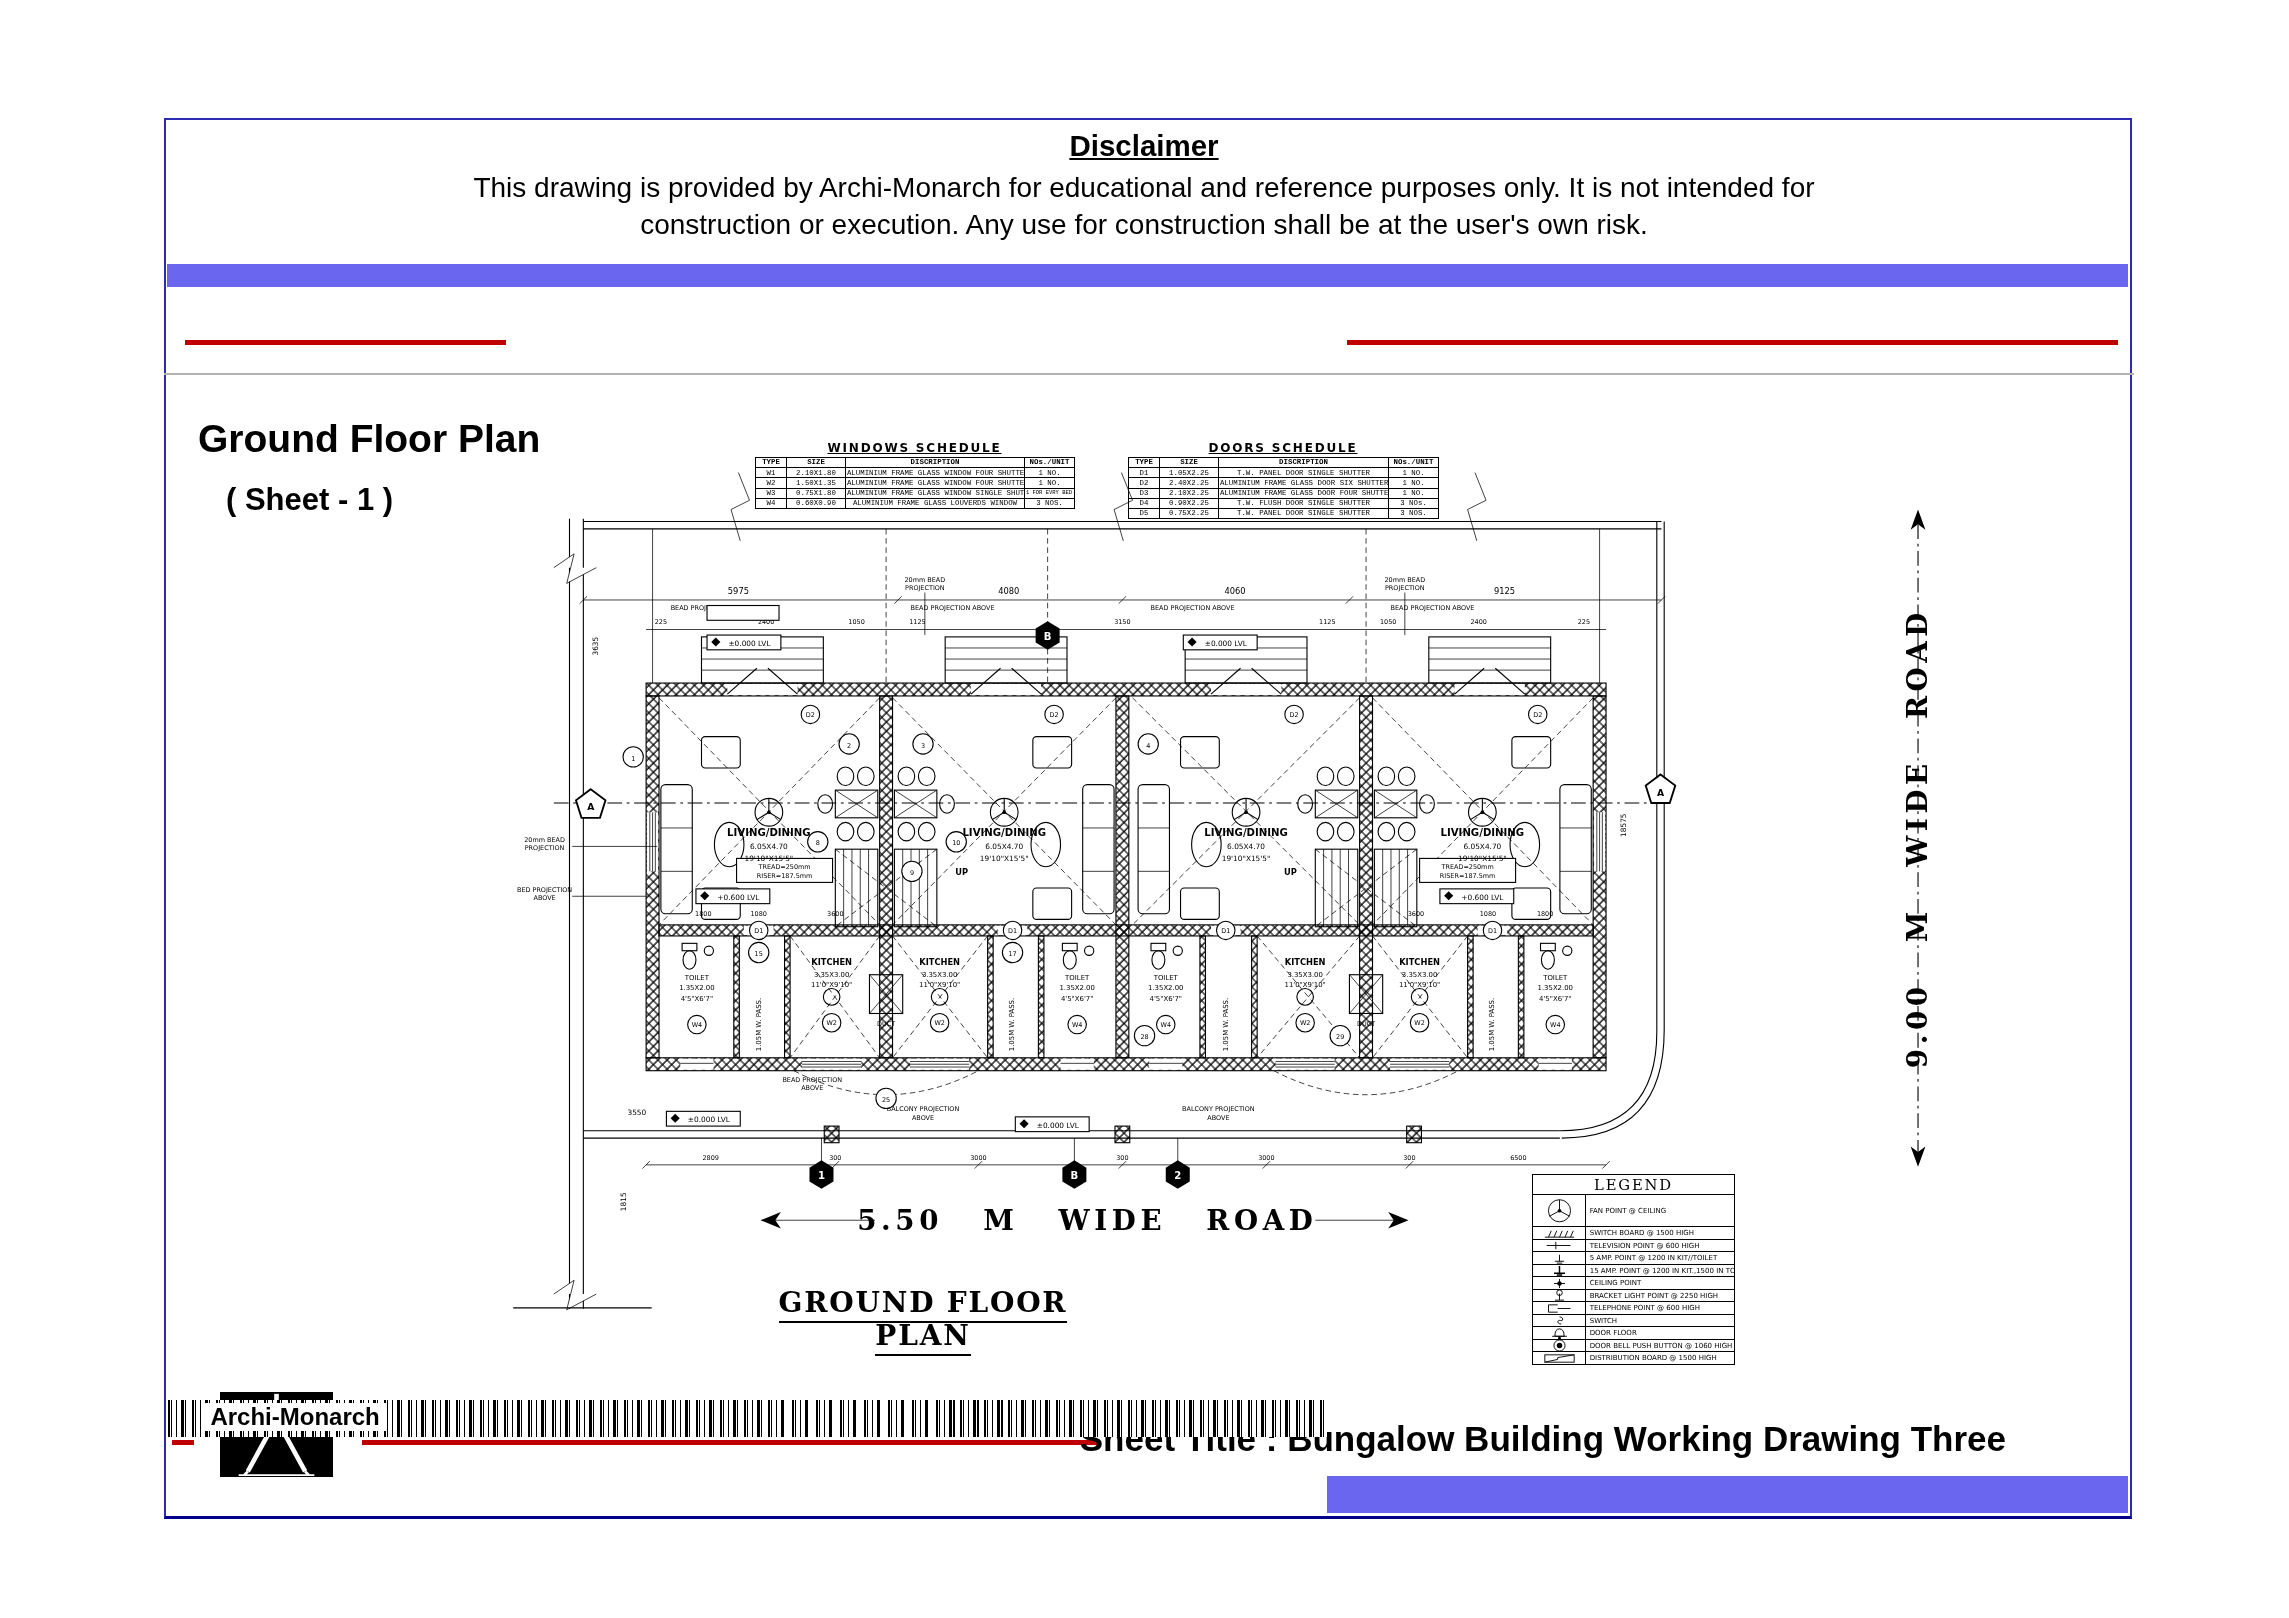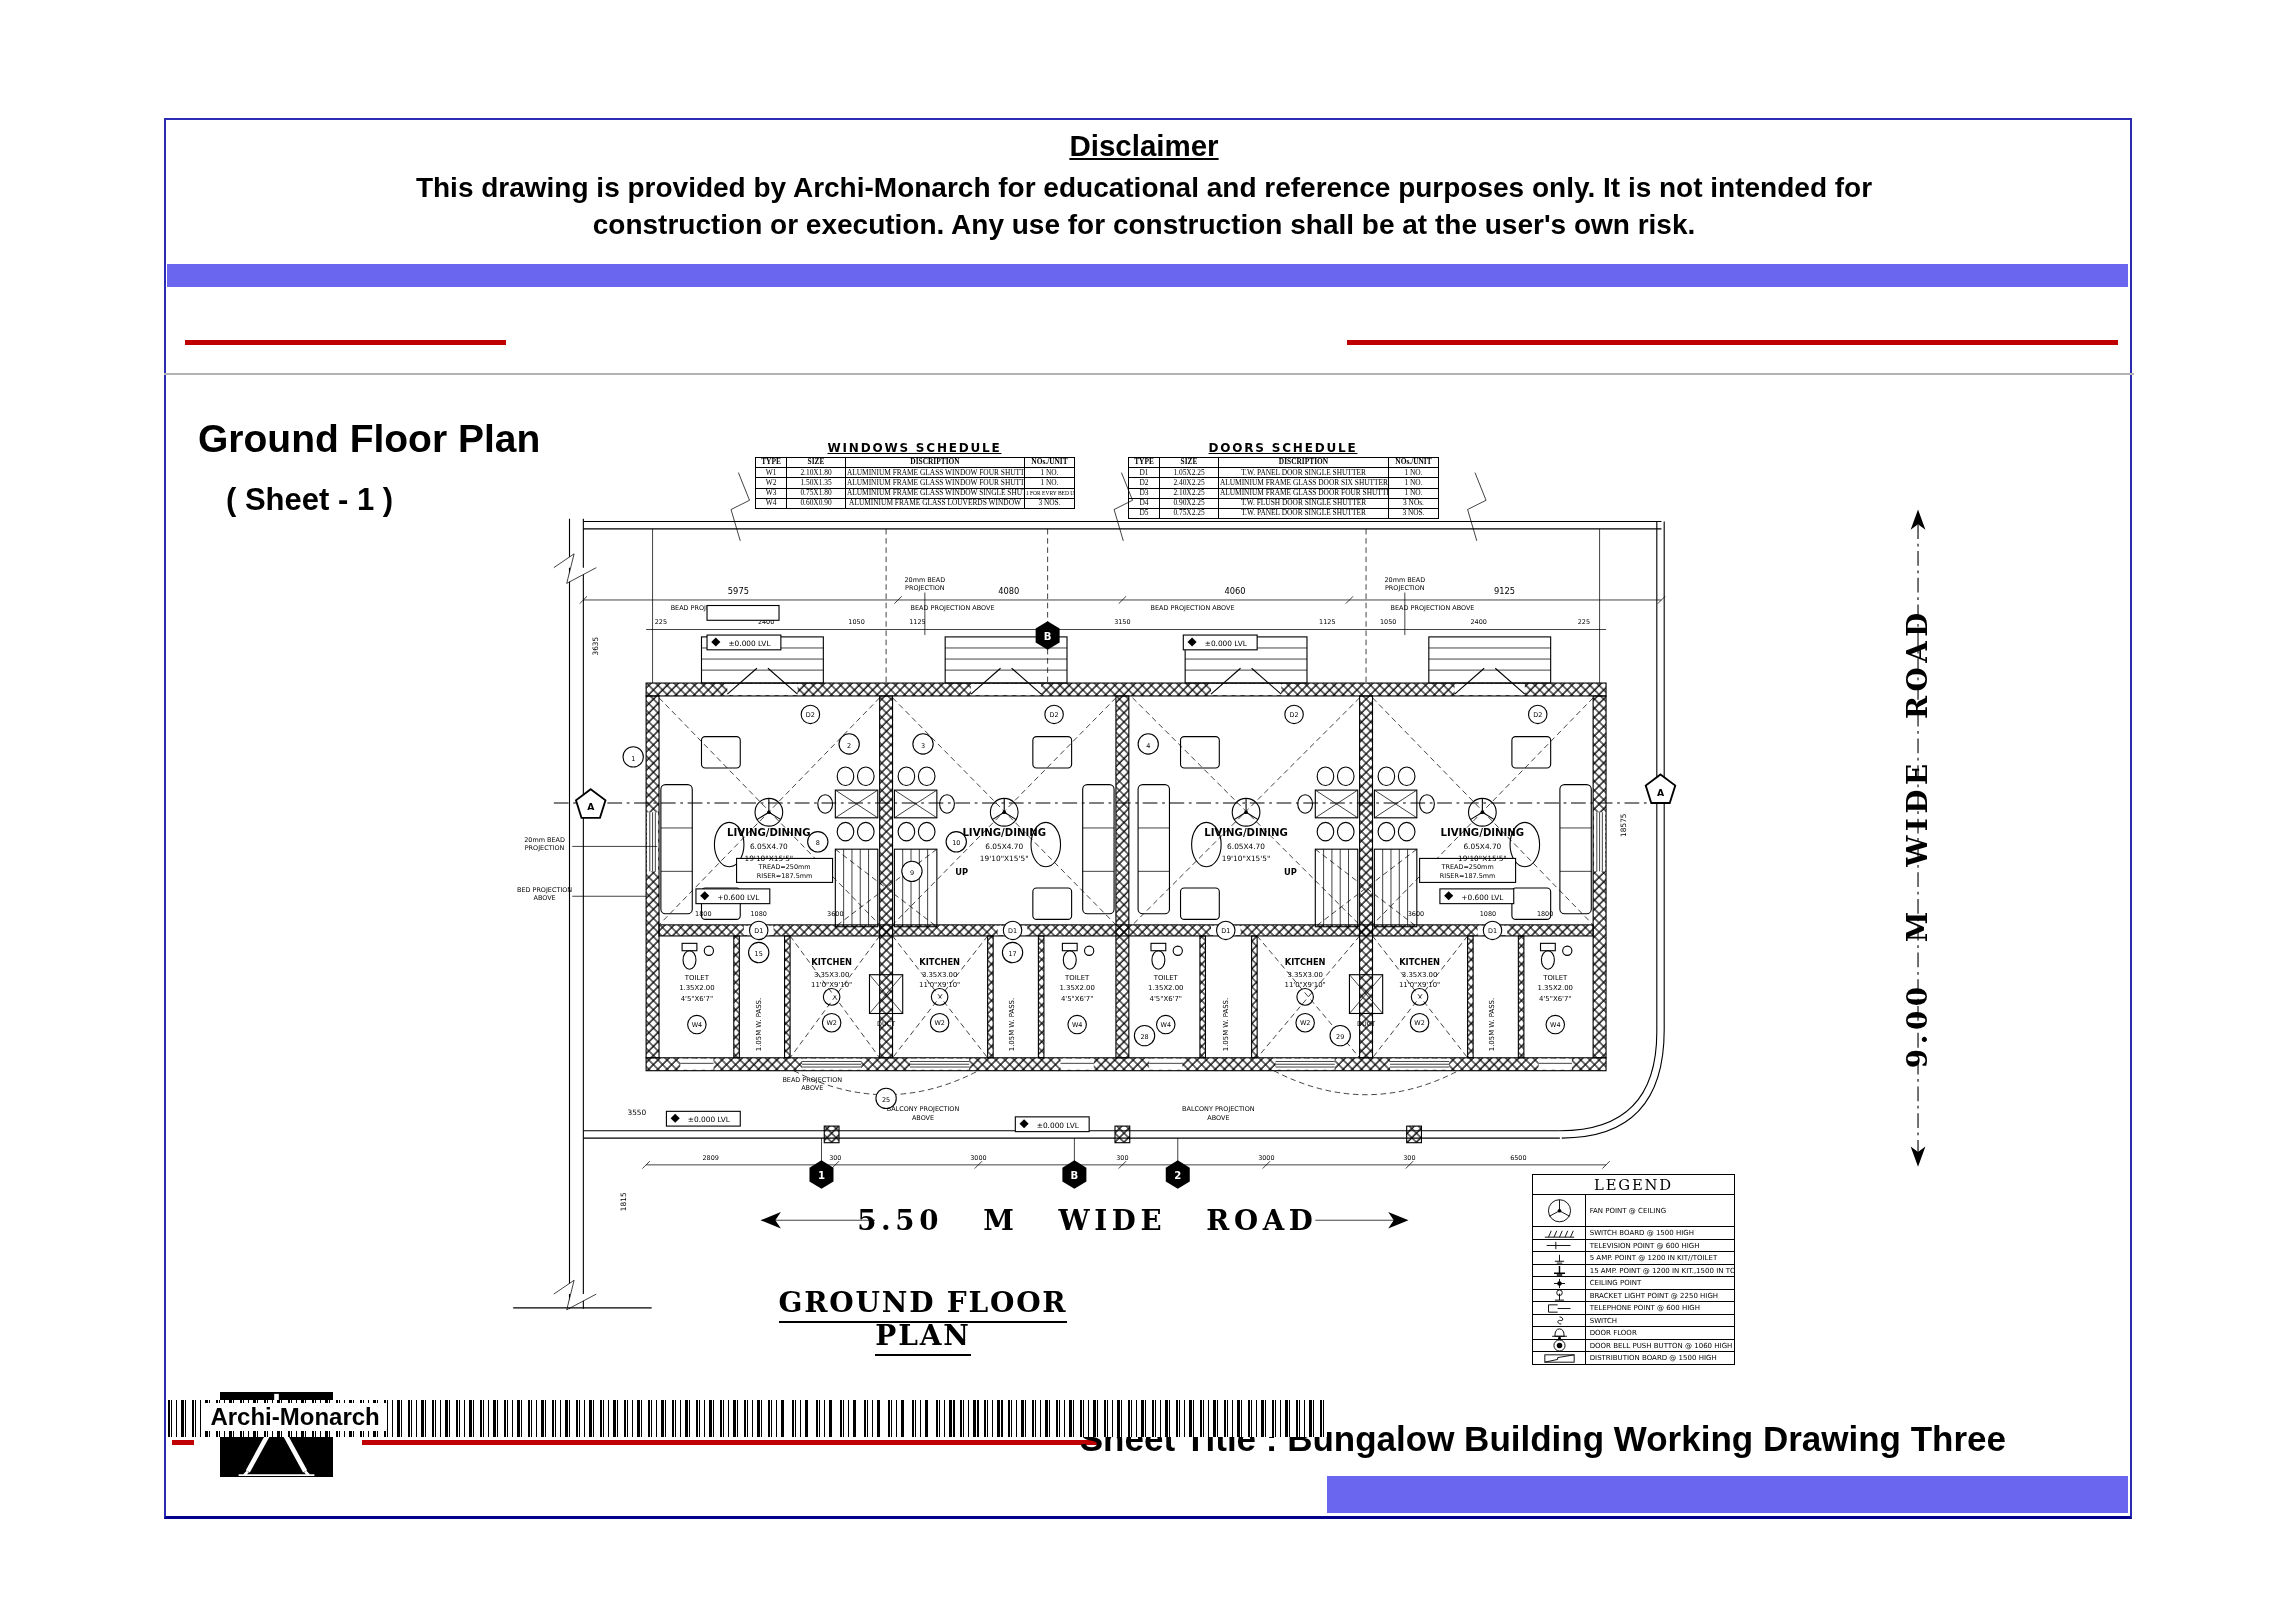--- a/index.html
+++ b/index.html
@@ -6,32 +6,32 @@
   #page{position:relative;width:2172px;height:1619px;background:#fff;overflow:hidden;
         font-family:"Liberation Sans",sans-serif;color:#000;}
   
   .sheet-border{position:absolute;left:164px;top:118px;width:1964px;height:1396px;
         border:2.8px solid #2b2bb4;border-bottom:3.7px solid #00008b;}
   .accent-bar{position:absolute;left:167px;top:264px;width:1961px;height:23px;background:#6b66f0;}
   .gray-divider{position:absolute;left:164px;top:373px;width:1970px;height:1.8px;background:#b3b3b3;}
   
   .disclaimer{position:absolute;left:212px;top:129px;width:1864px;text-align:center;}
   .disclaimer .t{font-size:29.5px;font-weight:bold;text-decoration:underline;margin-bottom:5.5px;}
-  .disclaimer .l{font-size:28px;font-weight:bold;line-height:37px;}
+  .disclaimer .l{font-size:28px;font-weight:normal;line-height:37px;}
   
   .rule{position:absolute;height:4.6px;background:#c00000;}
   .cat-heading{position:absolute;left:517px;top:317px;font-size:37px;font-weight:bold;}
   
   .gfp-title{position:absolute;left:198px;top:417px;font-size:39px;font-weight:bold;}
   .gfp-sub{position:absolute;left:198px;top:482px;font-size:31px;font-weight:bold;margin-left:28px;}
   
   .sched-title{position:absolute;font-family:"DejaVu Sans",sans-serif;font-size:12px;font-weight:bold;
         letter-spacing:1.8px;text-decoration:underline;text-align:center;}
   table.sched{position:absolute;border-collapse:collapse;table-layout:fixed;
-        font-family:Liberation Serif, serif;font-size:7.4px;line-height:8.3px;}
+        font-family:Liberation Mono, monospace;font-size:7.4px;line-height:8.3px;}
   table.sched td,table.sched th{border:0.9px solid #000;padding:0 0.9px;text-align:center;
         overflow:hidden;white-space:nowrap;height:9.2px;font-weight:normal;}
   table.sched th{font-weight:bold;}
   table.sched{border:1.8px solid #000;}
   td.sm{font-size:5.5px;}
   
   .legend{position:absolute;left:1532px;top:1174px;width:201px;border:1.8px solid #000;
         font-family:"DejaVu Sans",sans-serif;}
   .legend .lt{border-bottom:0.9px solid #000;text-align:center;font-family:"DejaVu Serif",serif;
         font-size:14.8px;letter-spacing:1.8px;height:19.4px;line-height:19.4px;}

